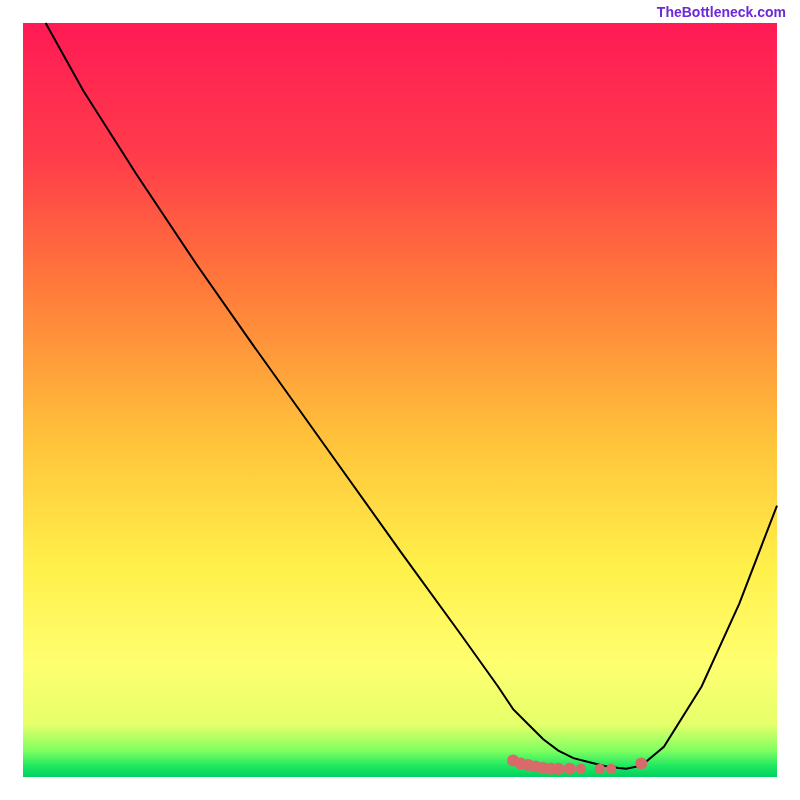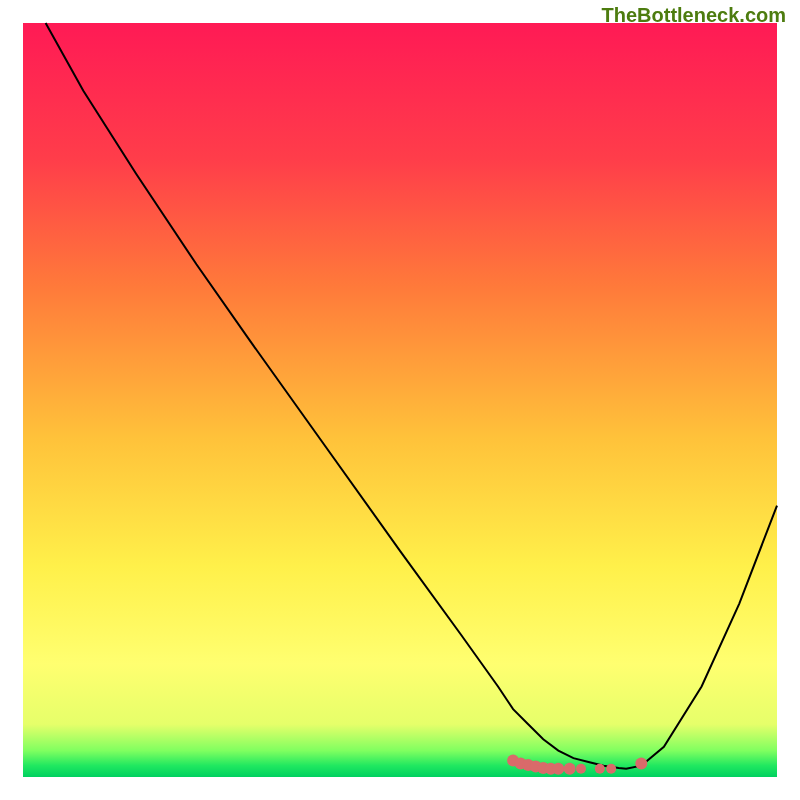--- a/index.html
+++ b/index.html
@@ -7,23 +7,23 @@
     width: 800px;
     height: 800px;
     background: #ffffff;
     position: relative;
     font-family: Arial, sans-serif;
   }
   .watermark {
     position: absolute;
     top: 4px;
     right: 14px;
-    font-size: 20px;
+    font-size: 14px;
     font-weight: bold;
-    color: #4d7c0f;
+    color: #6d28d9;
     z-index: 10;
   }
   .chart-area {
     position: absolute;
     left: 23px;
     top: 23px;
     width: 754px;
     height: 754px;
   }
   .gradient-bg {

